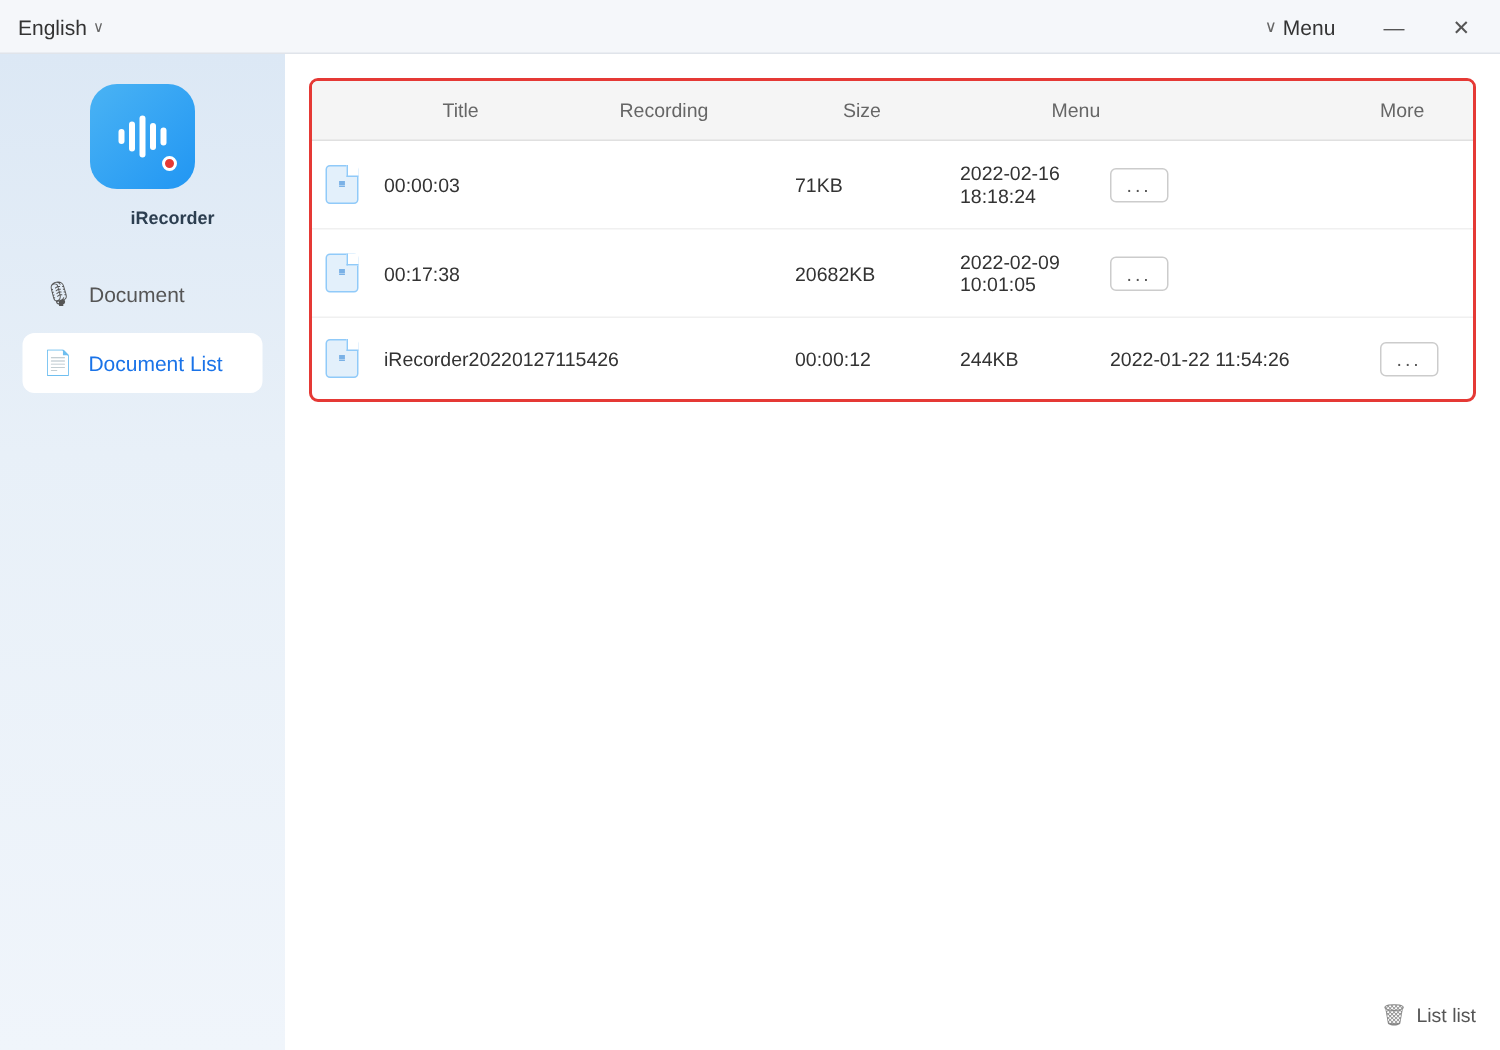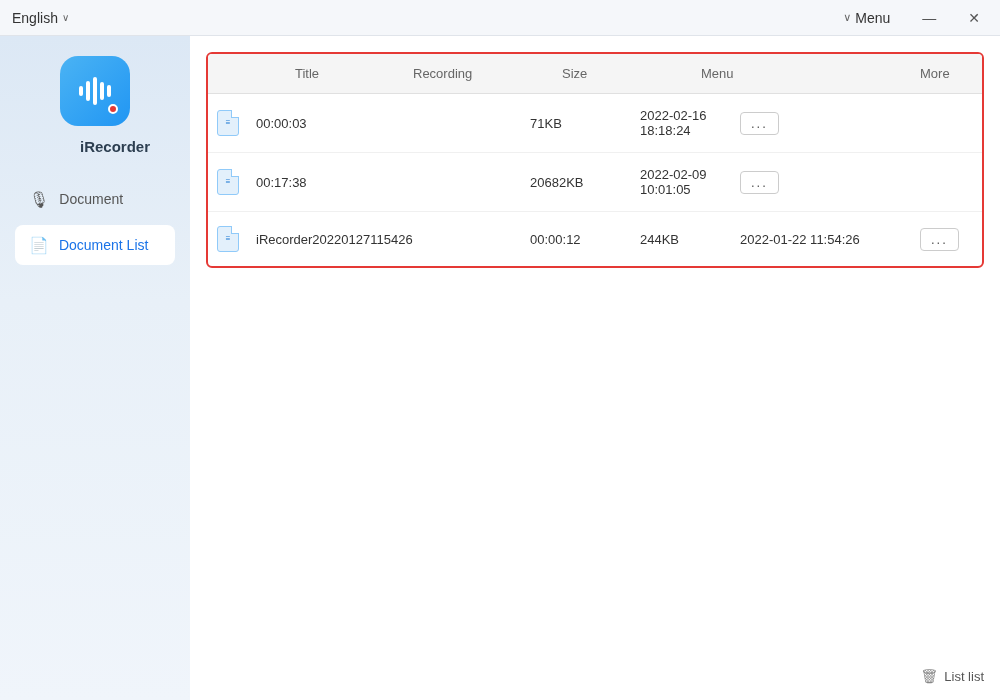--- a/index.html
+++ b/index.html
@@ -108,21 +108,21 @@
       position: absolute;
       bottom: 12px;
       right: 12px;
       width: 10px;
       height: 10px;
       background: #e53935;
       border-radius: 50%;
       border: 2px solid white;
     }
     .app-name {
-      font-size: 15px;
+      font-size: 12px;
       font-weight: 600;
       color: #2c3e50;
       margin-bottom: 24px;
       margin-left: 40px;
     }
     .nav-item {
       width: 160px;
       height: 40px;
       display: flex;
       align-items: center;

